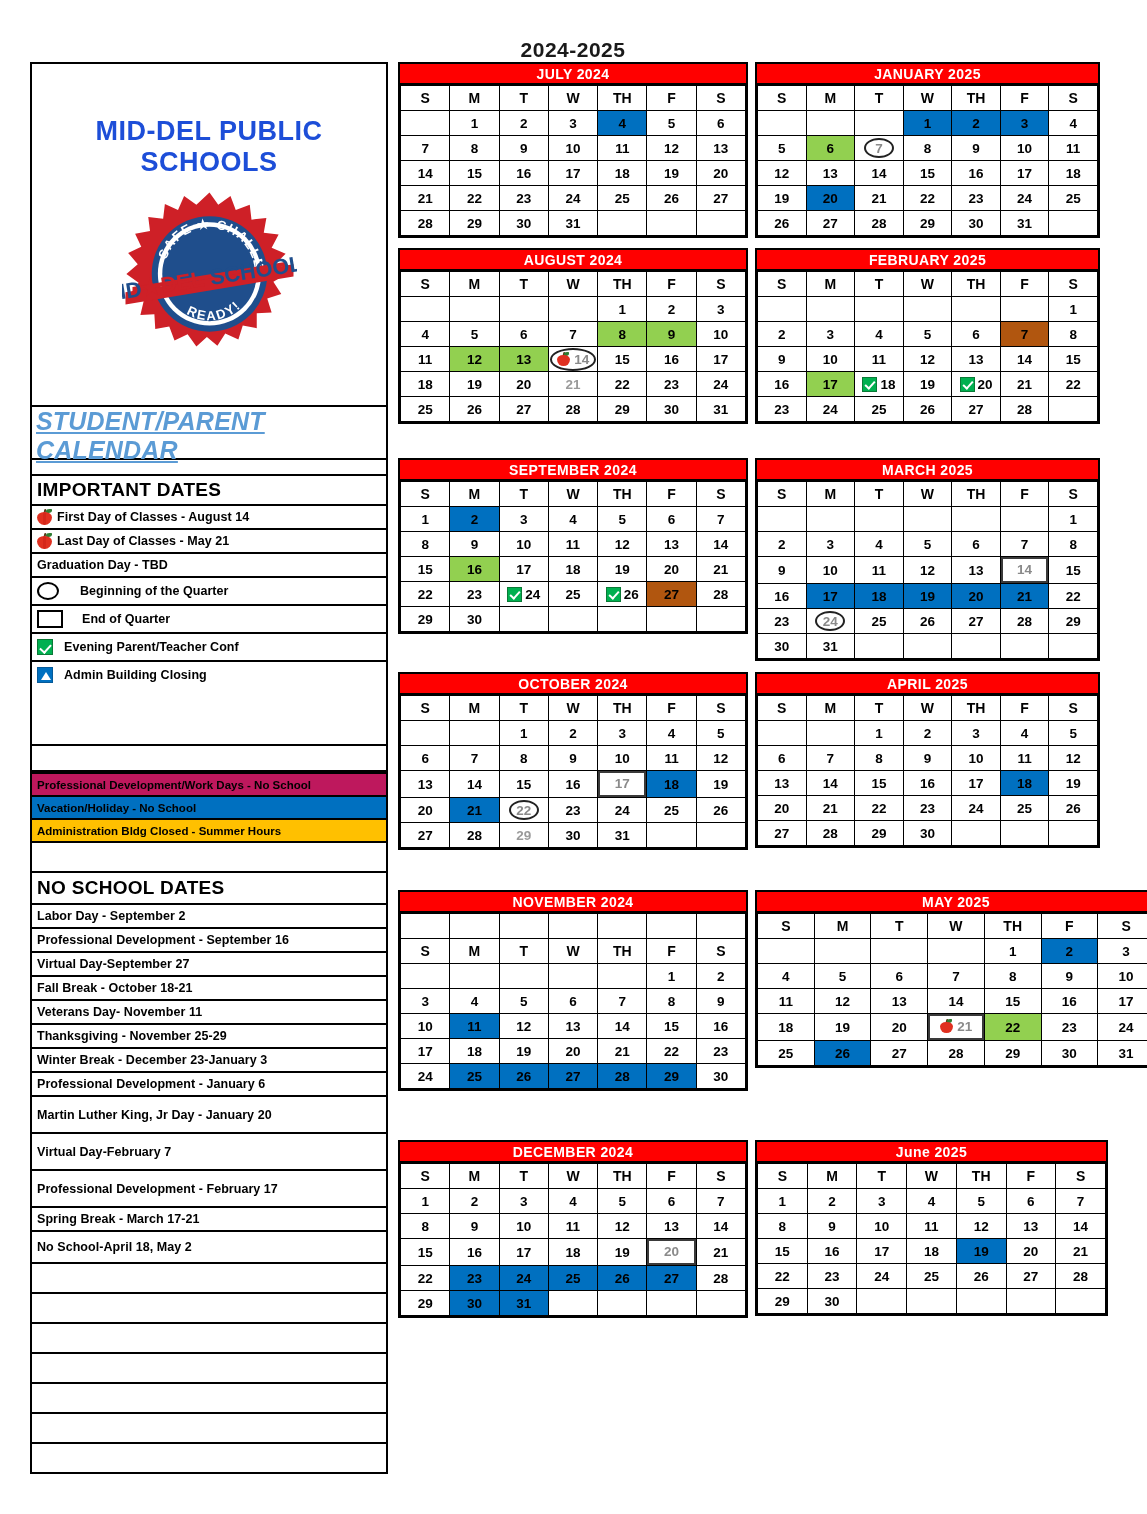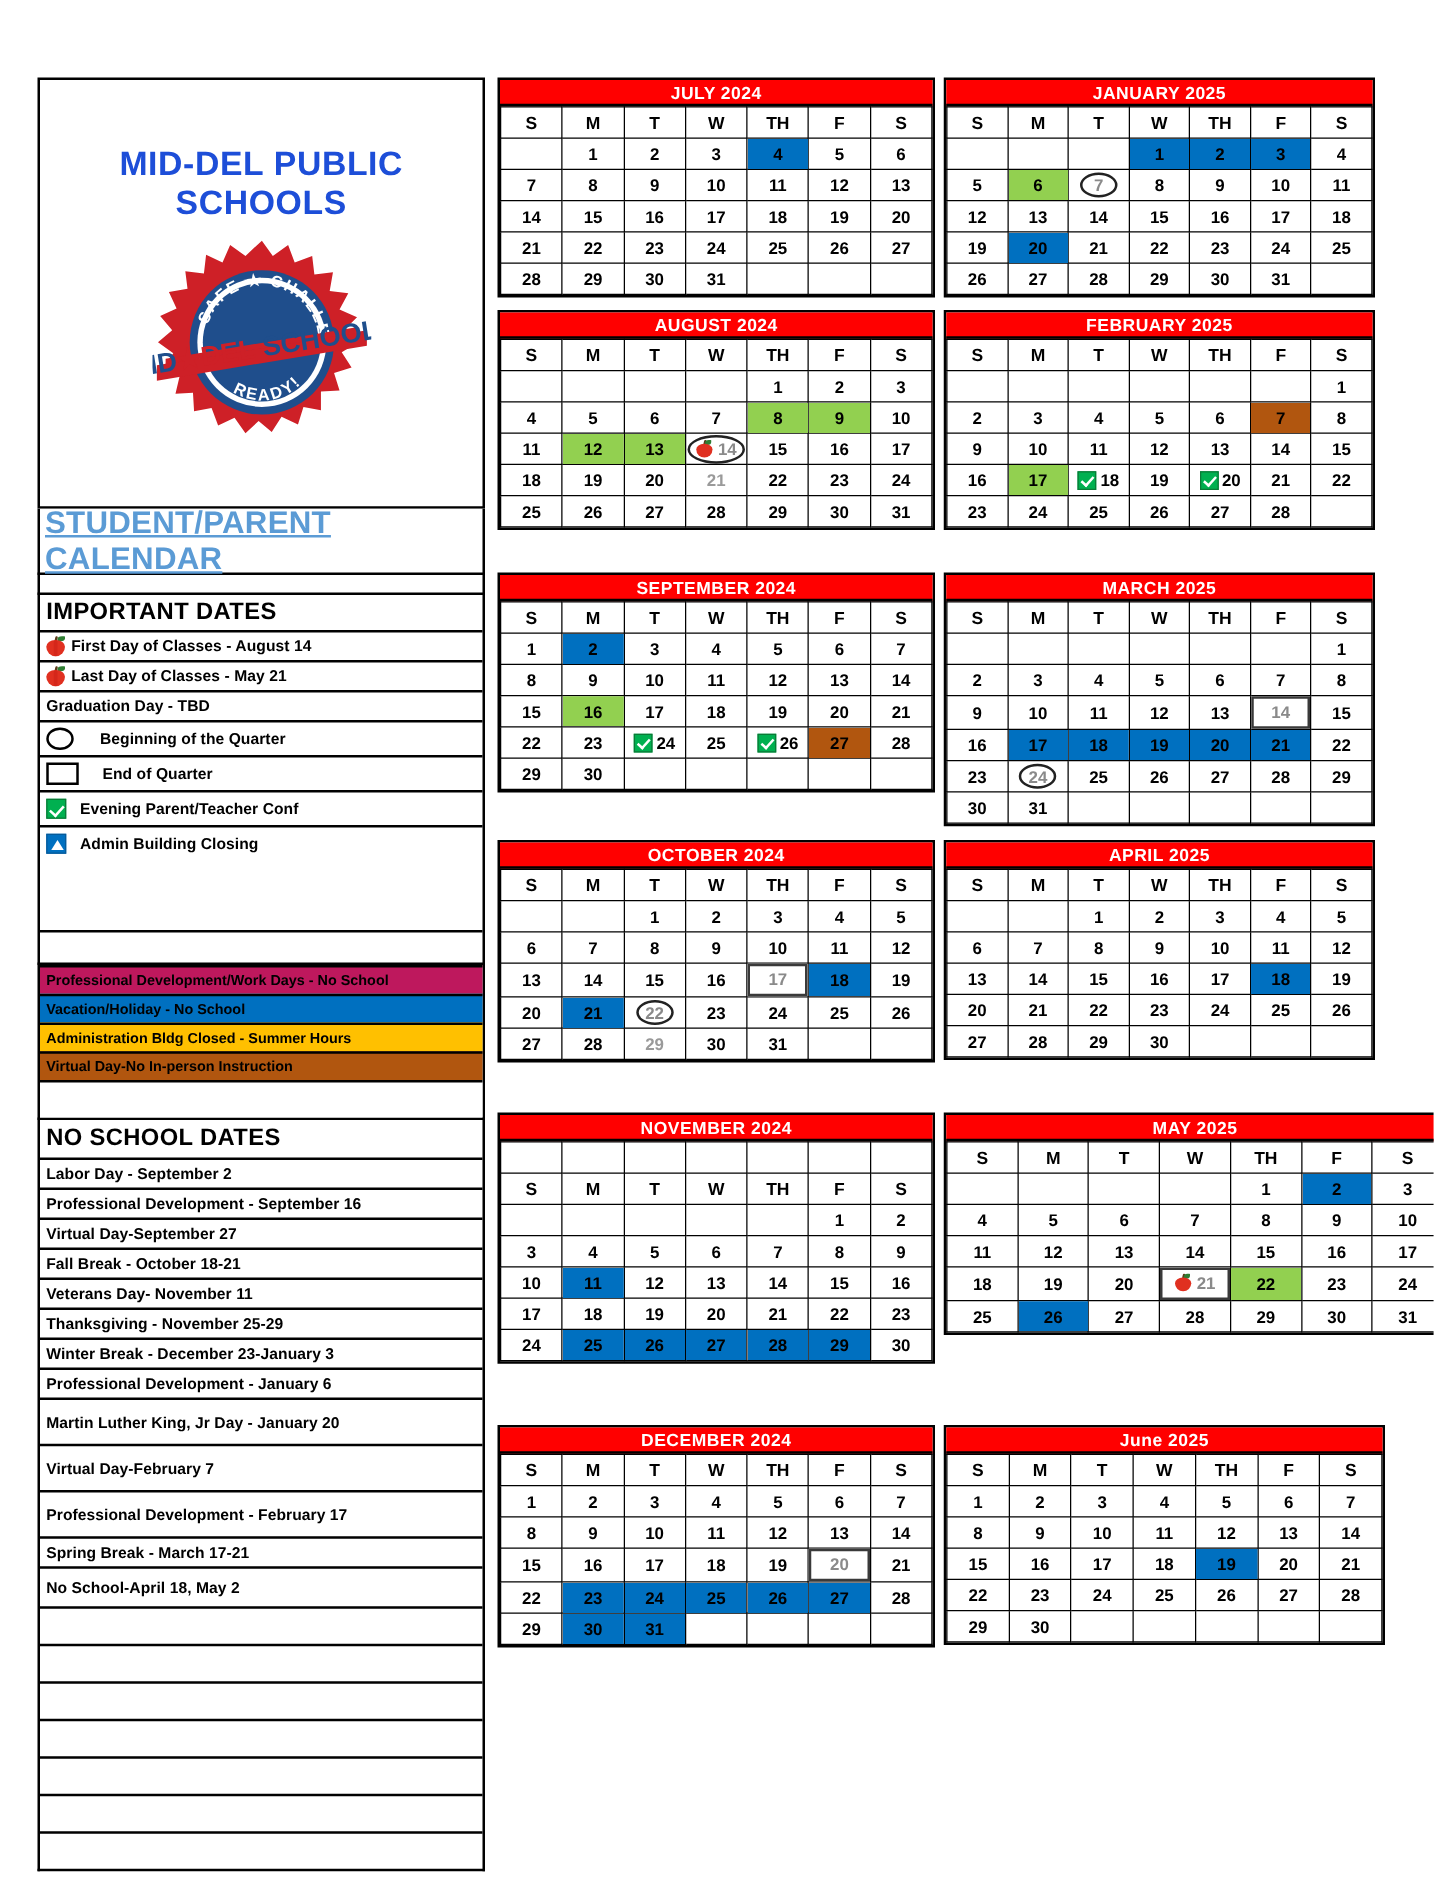--- a/index.html
+++ b/index.html
@@ -53,22 +53,23 @@
     color: #1d4ed8;
     letter-spacing: 0.5px;
     font-family: "Liberation Sans", sans-serif;
   }
   
   .seal-wrap { margin-top: 10px; display: flex; justify-content: center; }
   .seal { position: relative; width: 175px; height: 175px; }
 
   .cal-title-row {
     height: 53px;
-    display: flex; align-items: center;
+    display: flex; 
     padding-left: 4px;
+    font-style: italic;
   }
   .cal-title-row .txt {
     font-size: 25px; font-weight: 700; color: #5B9BD5;
     text-decoration: underline;
     font-family: "Liberation Sans", sans-serif;
     letter-spacing: 0.2px;
   }
   .spacer-row { height: 16px; }
 
   .sect-head {
@@ -242,20 +243,21 @@
     width: 4px; height: 8px; border: solid #fff; border-width: 0 2.2px 2.2px 0;
     transform: rotate(42deg);
   }
   td.blue .inner, td.brown .inner { color: #000; }
 </style>
 </head>
 <body>
 
 <div id="page">
 
+  <div id="doc-title">2024-2025</div>
 
   <div id="sidebar">
 
     <div class="panel logo-box">
       <div class="school-name">
         <div>MID-DEL PUBLIC</div>
         <div>SCHOOLS</div>
       </div>
       <div class="seal-wrap">
         <div class="seal">
@@ -356,23 +358,20 @@
 
     <div class="panel">
       <div class="swatch-row" style="background:#be185d;border-top:2px solid #000">
         <span>Professional Development/Work Days - No School</span>
       </div>
       <div class="swatch-row" style="background:#0070C0">
         <span>Vacation/Holiday - No School</span>
       </div>
       <div class="swatch-row" style="background:#FFC000">
         <span>Administration Bldg Closed - Summer Hours</span>
-      </div>
-      <div class="swatch-row" style="background:#B1560F">
-        <span>Virtual Day-No In-person Instruction</span>
       </div>
       <div class="swatch-row" style="background:#fff;height:30px"></div>
     </div>
 
     <div class="panel">
       <div class="sect-head" style="height:30px">NO SCHOOL DATES</div>
       <div class="rowline">Labor Day - September 2</div>
       <div class="rowline">Professional Development - September 16</div>
       <div class="rowline">Virtual Day-September 27</div>
       <div class="rowline">Fall Break - October 18-21</div>

